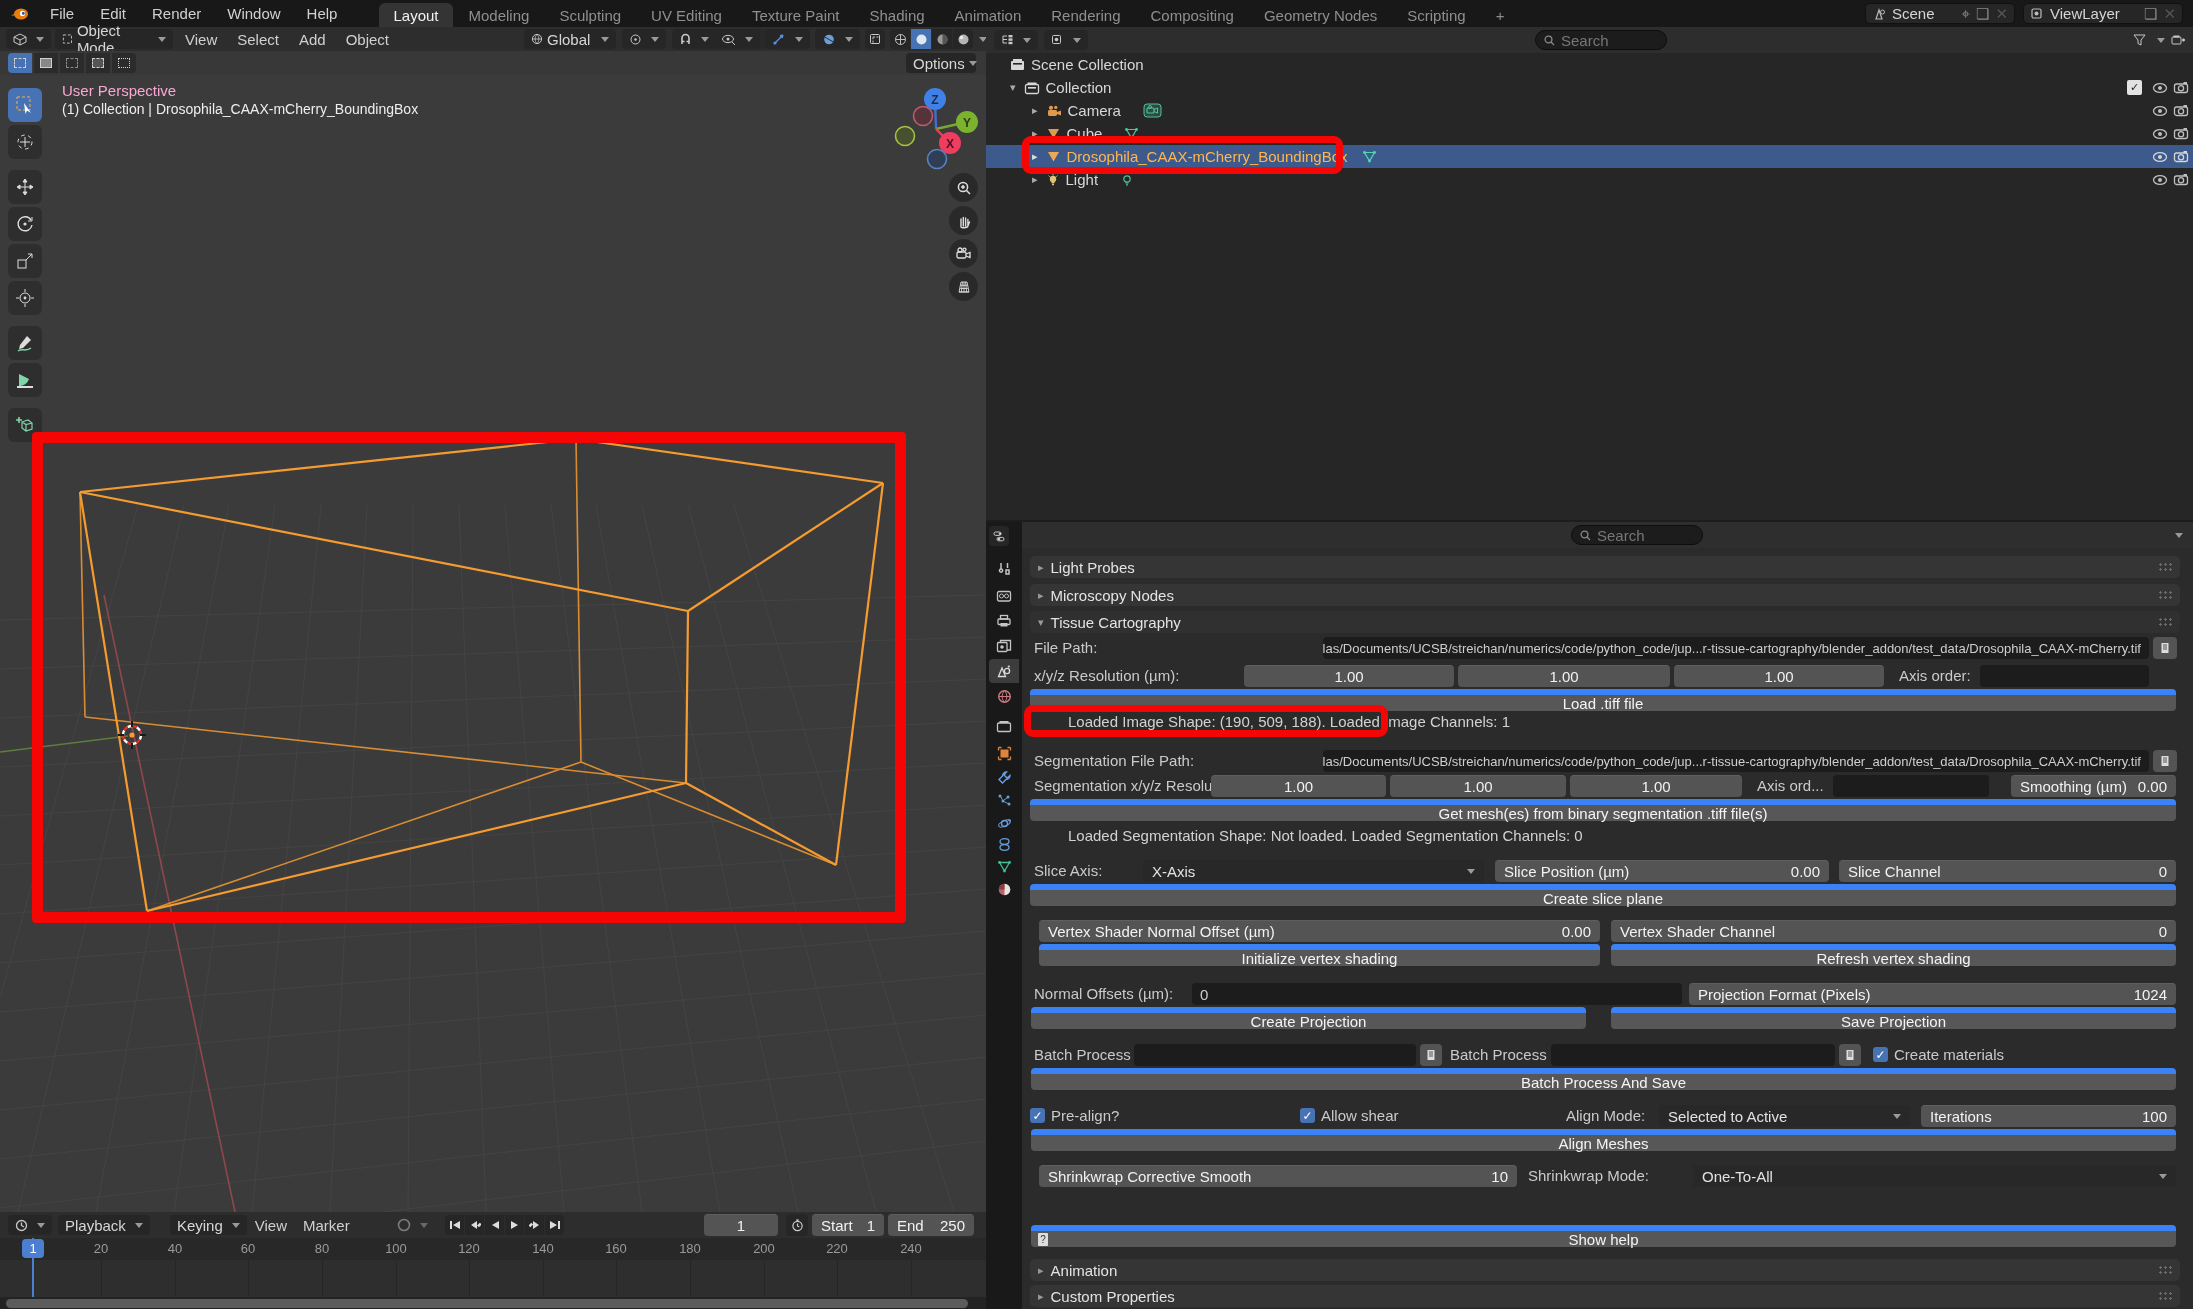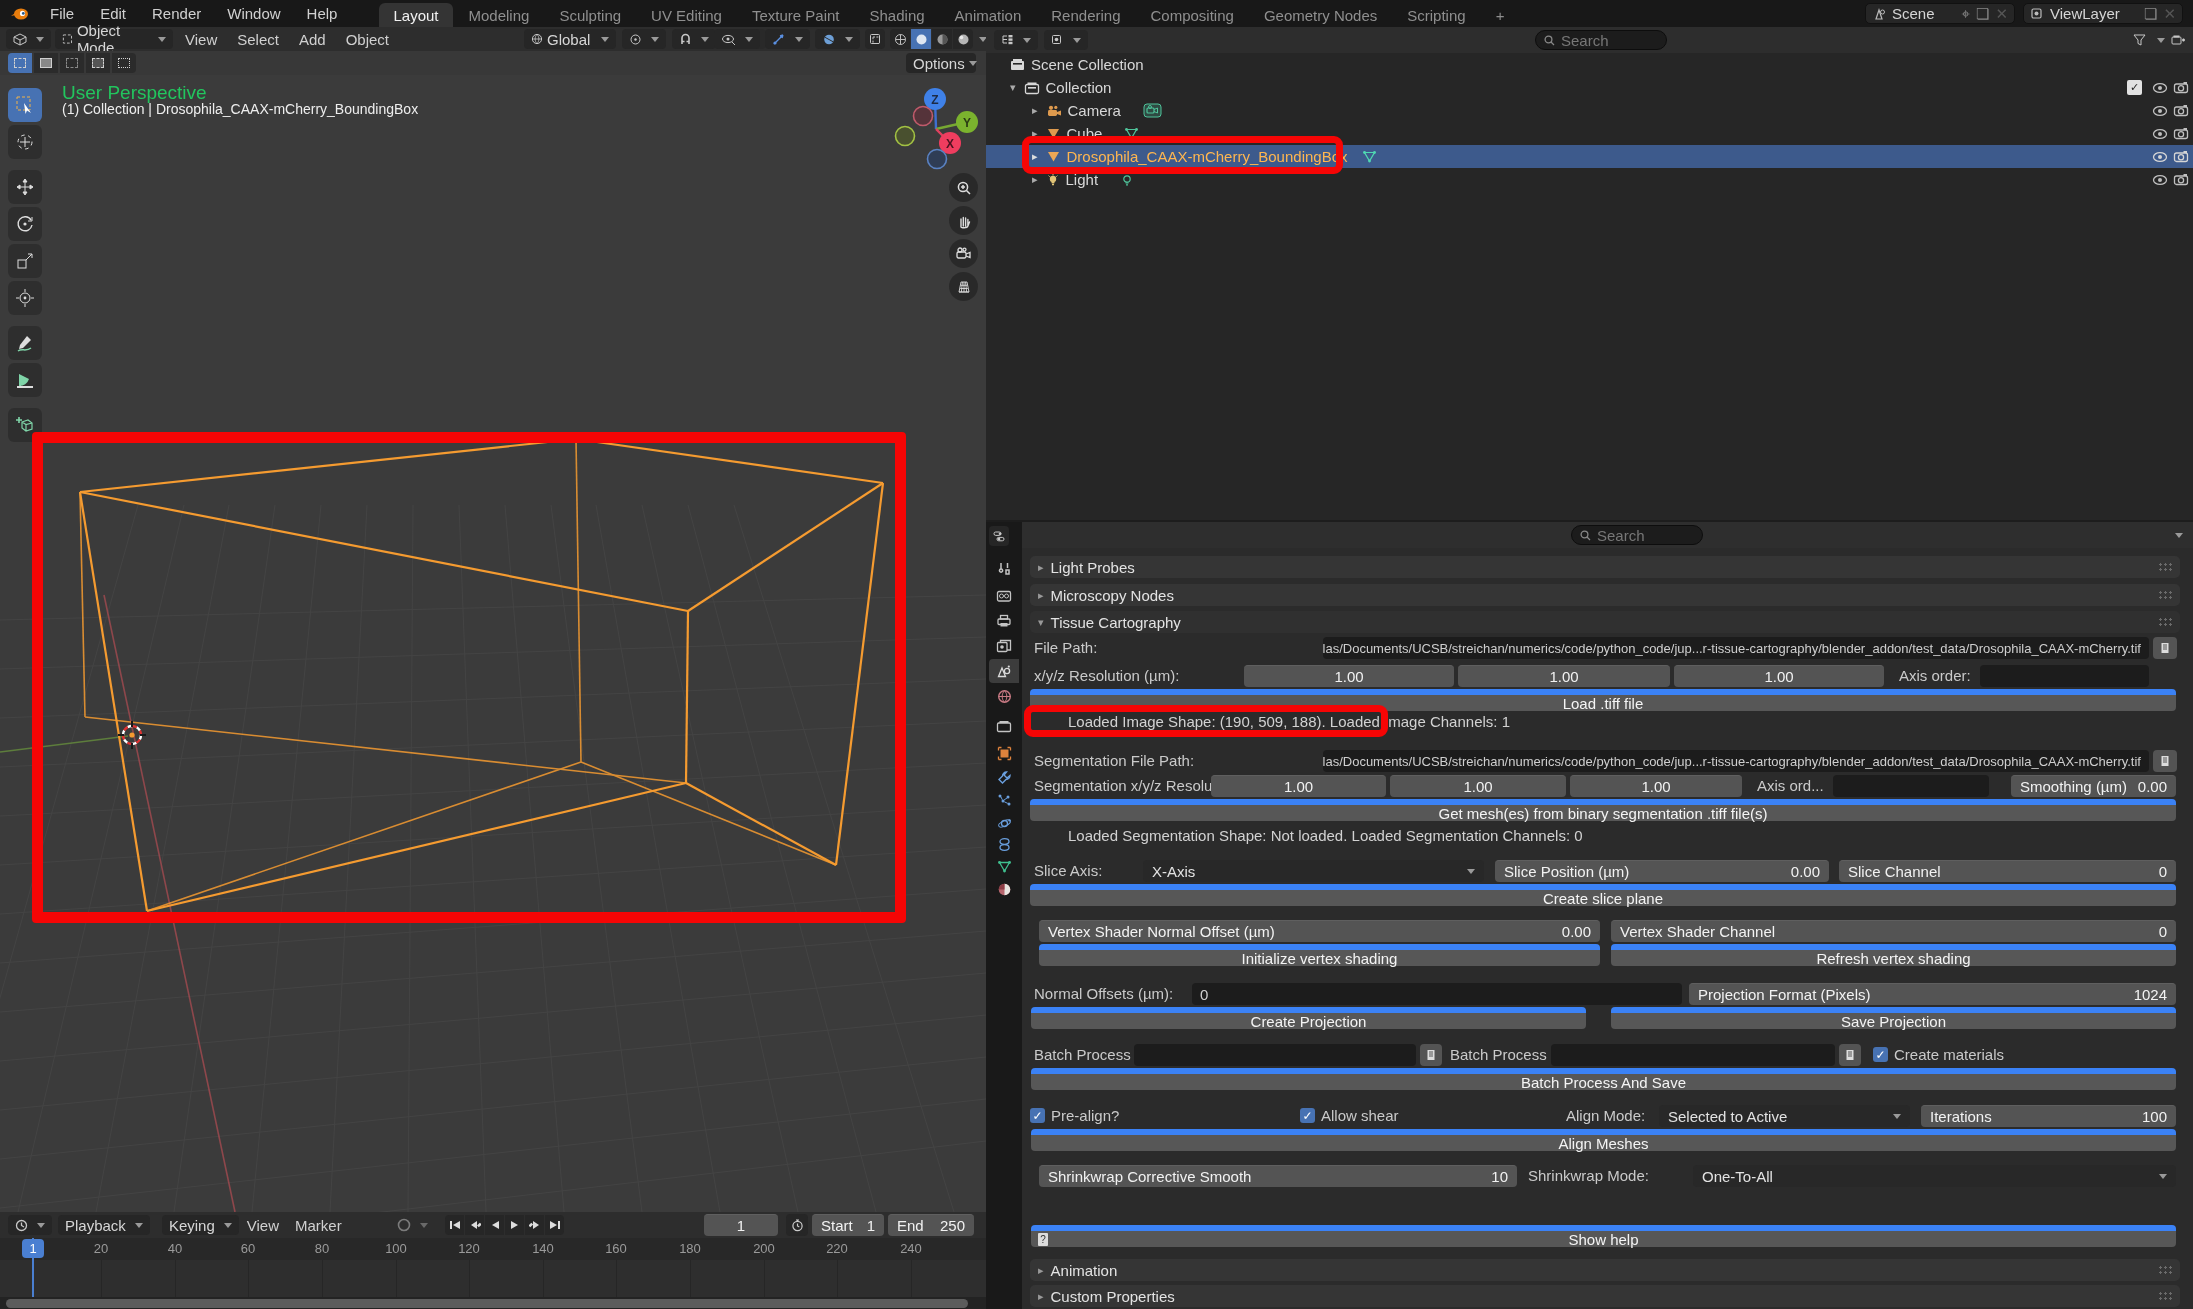--- a/index.html
+++ b/index.html
@@ -316,21 +316,21 @@
       </g>
     </g>
     <g>
       <circle cx="132" cy="660" r="9" fill="none" stroke="#ffffff" stroke-width="2.4" stroke-dasharray="4.7 4.7"></circle>
       <circle cx="132" cy="660" r="9" fill="none" stroke="#e03131" stroke-width="2.4" stroke-dasharray="4.7 4.7" stroke-dashoffset="4.7"></circle>
       <path d="M132 646 V652 M132 668 V674 M118 660 H124 M140 660 H146" stroke="#1a1a1a" stroke-width="2"></path>
       <circle cx="132" cy="660" r="2.6" fill="#f59b30"></circle>
     </g>
   </svg>
 
-  <div class="abs" style="left:62px;top:7px;color:#22c55e;font-size:19px">User Perspective</div>
+  <div class="abs" style="left:62px;top:7px;color:#f9a8d4;font-size:15px">User Perspective</div>
   <div class="abs" style="left:62px;top:26px;color:#eee;font-size:14px">(1) Collection | Drosophila_CAAX-mCherry_BoundingBox</div>
 
   <div class="abs" style="left:8px;top:13px">
     <div class="toolbtn active">
       <svg width="20" height="20" viewBox="0 0 20 20">
           <rect x="2" y="2" width="13" height="13" fill="none" stroke="#f0b24a" stroke-dasharray="3 2"></rect>
           <path d="M9 8 L16 18 L12 15.5 L10.5 19 Z" fill="#fff"></path>
         </svg>
     </div>
     <div class="toolbtn">
@@ -892,21 +892,21 @@
       <svg width="13" height="13" viewBox="0 0 13 13">
           <circle cx="6.5" cy="6.5" r="5" fill="none" stroke="#c8c8c8" stroke-width="1.3"></circle>
           <path d="M6.5 3.5 V6.5 L9 8" stroke="#c8c8c8" fill="none" stroke-width="1.3"></path>
         </svg>
       <span class="caret"></span>
     </div>
     <div class="hdr-btn" style="margin-left:6px">
       <span>Playback</span>
         <span class="caret"></span>
     </div>
-    <div class="hdr-btn" style="margin-left:12px">
+    <div class="hdr-btn" style="margin-left:20px">
       <span>Keying</span>
         <span class="caret"></span>
     </div>
     <span class="menu-item" style="padding:2px 8px">View</span>
     <span class="menu-item" style="padding:2px 8px">Marker</span>
 
     <div class="abs flex" style="left:396px;gap:3px;opacity:.55">
       <svg width="16" height="16" viewBox="0 0 16 16">
           <circle cx="8" cy="8" r="5.5" fill="none" stroke="#bbb" stroke-width="1.6"></circle>
         </svg>

